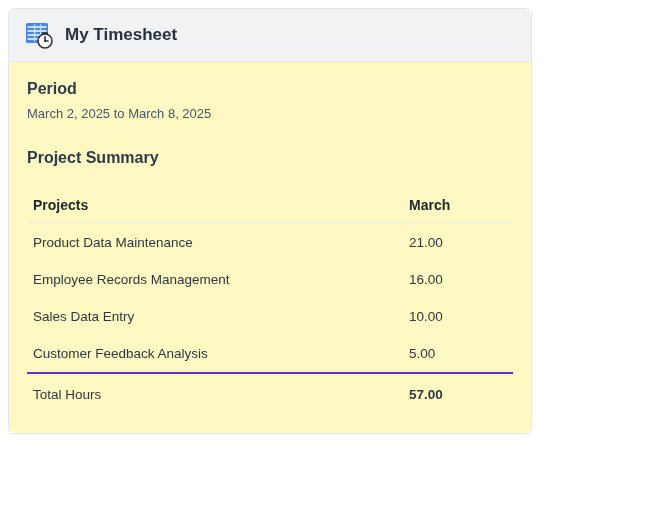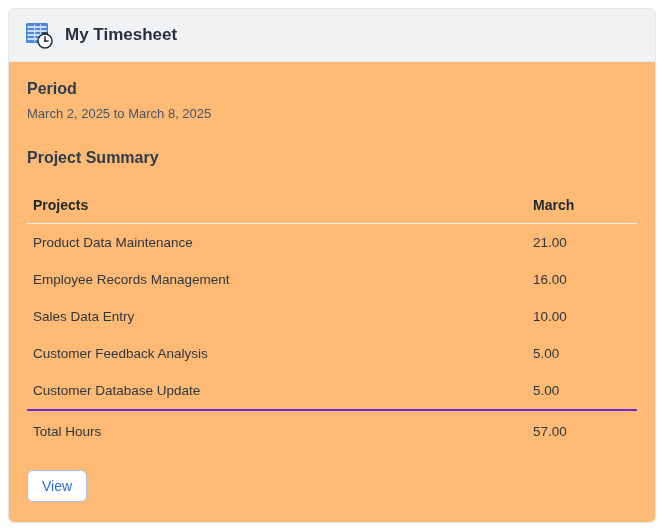--- a/index.html
+++ b/index.html
@@ -4,21 +4,21 @@
   <style>
     * { box-sizing: border-box; margin: 0; padding: 0; }
     body {
       font-family: -apple-system, BlinkMacSystemFont, "Segoe UI", "Helvetica Neue", Arial, sans-serif;
       background: #fff;
       padding: 8px;
       color: #222;
       font-size: 14px;
     }
     .card {
-      width: 648px;
+      width: 524px;
       border: 1px solid #e4e7ea;
       border-radius: 6px;
       overflow: hidden;
       box-shadow: 0 1px 2px rgba(0,0,0,0.02);
     }
     .card-header {
       background: #f1f2f4;
       padding: 12px 16px;
       display: flex;
       align-items: center;
@@ -32,21 +32,21 @@
       flex-shrink: 0;
     }
     .header-icon svg { display: block; }
     .card-title {
       font-size: 17px;
       font-weight: 700;
       color: #27313f;
     }
     .card-body {
       padding: 18px 18px 20px 18px;
-      background: #fdba74;
+      background: #fef9c3;
     }
     .section-title {
       font-size: 16px;
       font-weight: 600;
       color: #2d3b4e;
       margin-bottom: 8px;
     }
     .period-text {
       font-size: 13px;
       color: #47566a;
@@ -80,21 +80,21 @@
       padding: 11px 6px;
     }
     .summary-table tbody tr {
       border-bottom: 0px solid transparent;
     }
     .summary-table .total-row td {
       border-top: 2px solid #6d28d9;
       padding-top: 13px;
     }
     .summary-table .total-row .hours-col {
-      font-weight: 400;
+      font-weight: 700;
     }
     .action-row {
       margin-top: 20px;
     }
     .view-btn {
       display: inline-block;
       padding: 7px 14px;
       border: 1px solid #a8c4e8;
       border-radius: 6px;
       background: #fff;
@@ -151,28 +151,21 @@
             <td class="hours-col">16.00</td>
           </tr>
           <tr>
             <td>Sales Data Entry</td>
             <td class="hours-col">10.00</td>
           </tr>
           <tr>
             <td>Customer Feedback Analysis</td>
             <td class="hours-col">5.00</td>
           </tr>
-          <tr>
-            <td>Customer Database Update</td>
-            <td class="hours-col">5.00</td>
-          </tr>
           <tr class="total-row">
             <td>Total Hours</td>
             <td class="hours-col">57.00</td>
           </tr>
         </tbody>
     </table>
 
-    <div class="action-row">
-      <button class="view-btn">View</button>
-    </div>
   </div>
 </div>
 
 </body></html>

